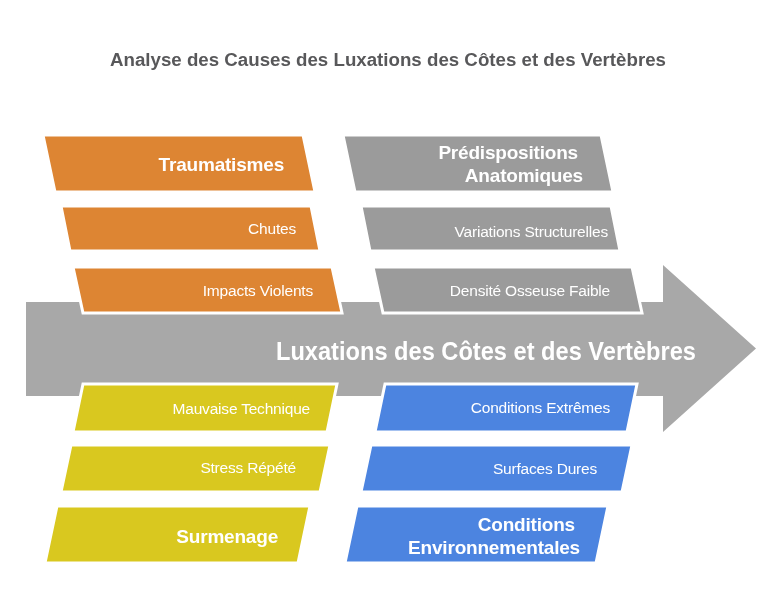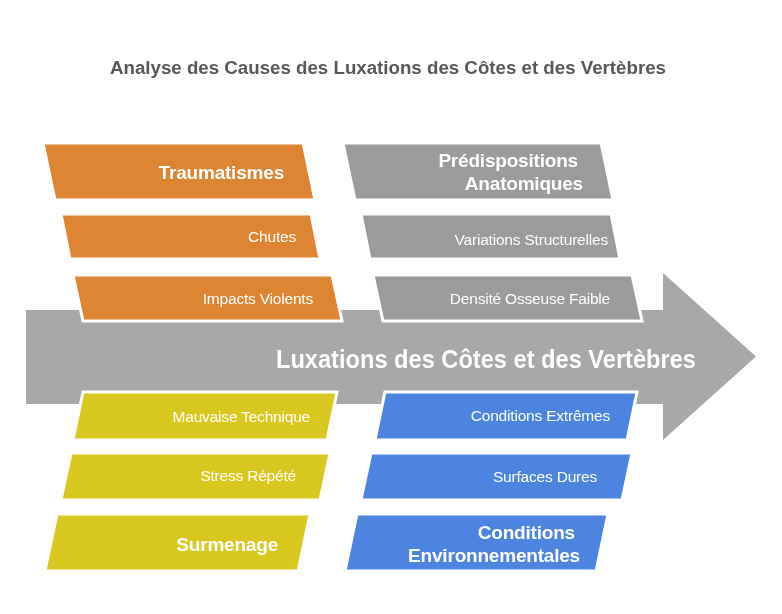--- a/index.html
+++ b/index.html
@@ -8,21 +8,20 @@
     background: #ffffff;
     width: 782px;
     height: 614px;
     overflow: hidden;
     font-family: "Liberation Sans", sans-serif;
   }
   .stage {
     position: relative;
     width: 782px;
     height: 600px;
-    margin-top: 8px;
   }
   svg { display: block; }
   .block-shape {
     stroke: #ffffff;
     stroke-width: 3;
     stroke-linejoin: miter;
   }
   .block-label {
     fill: #ffffff;
     font-family: "Liberation Sans", sans-serif;

